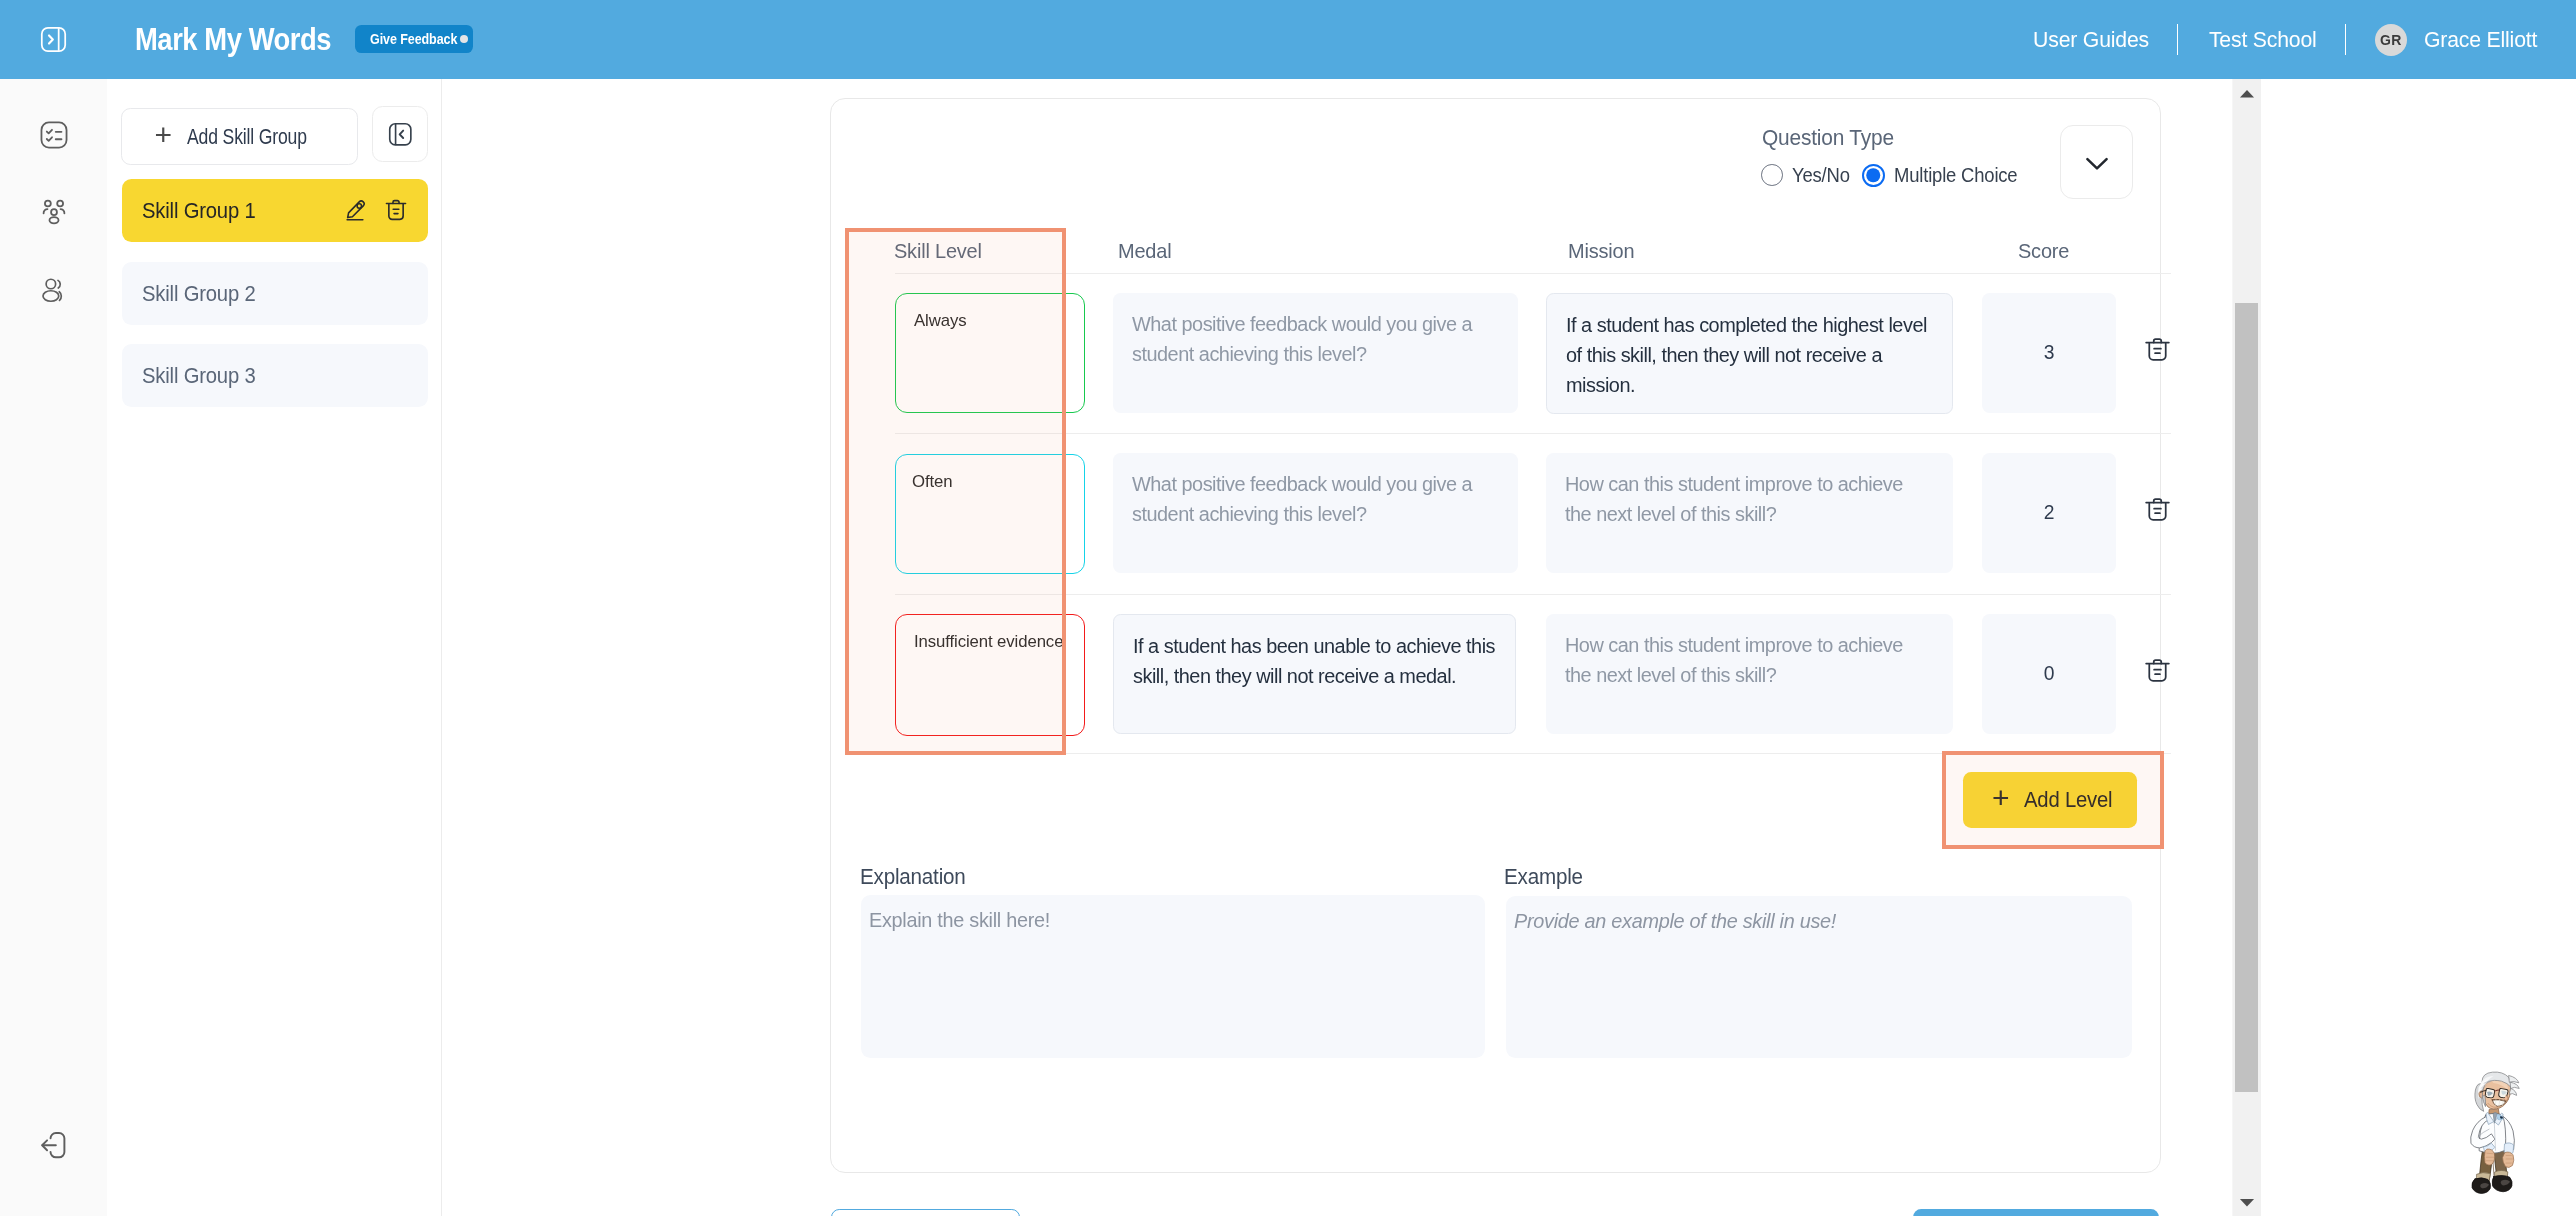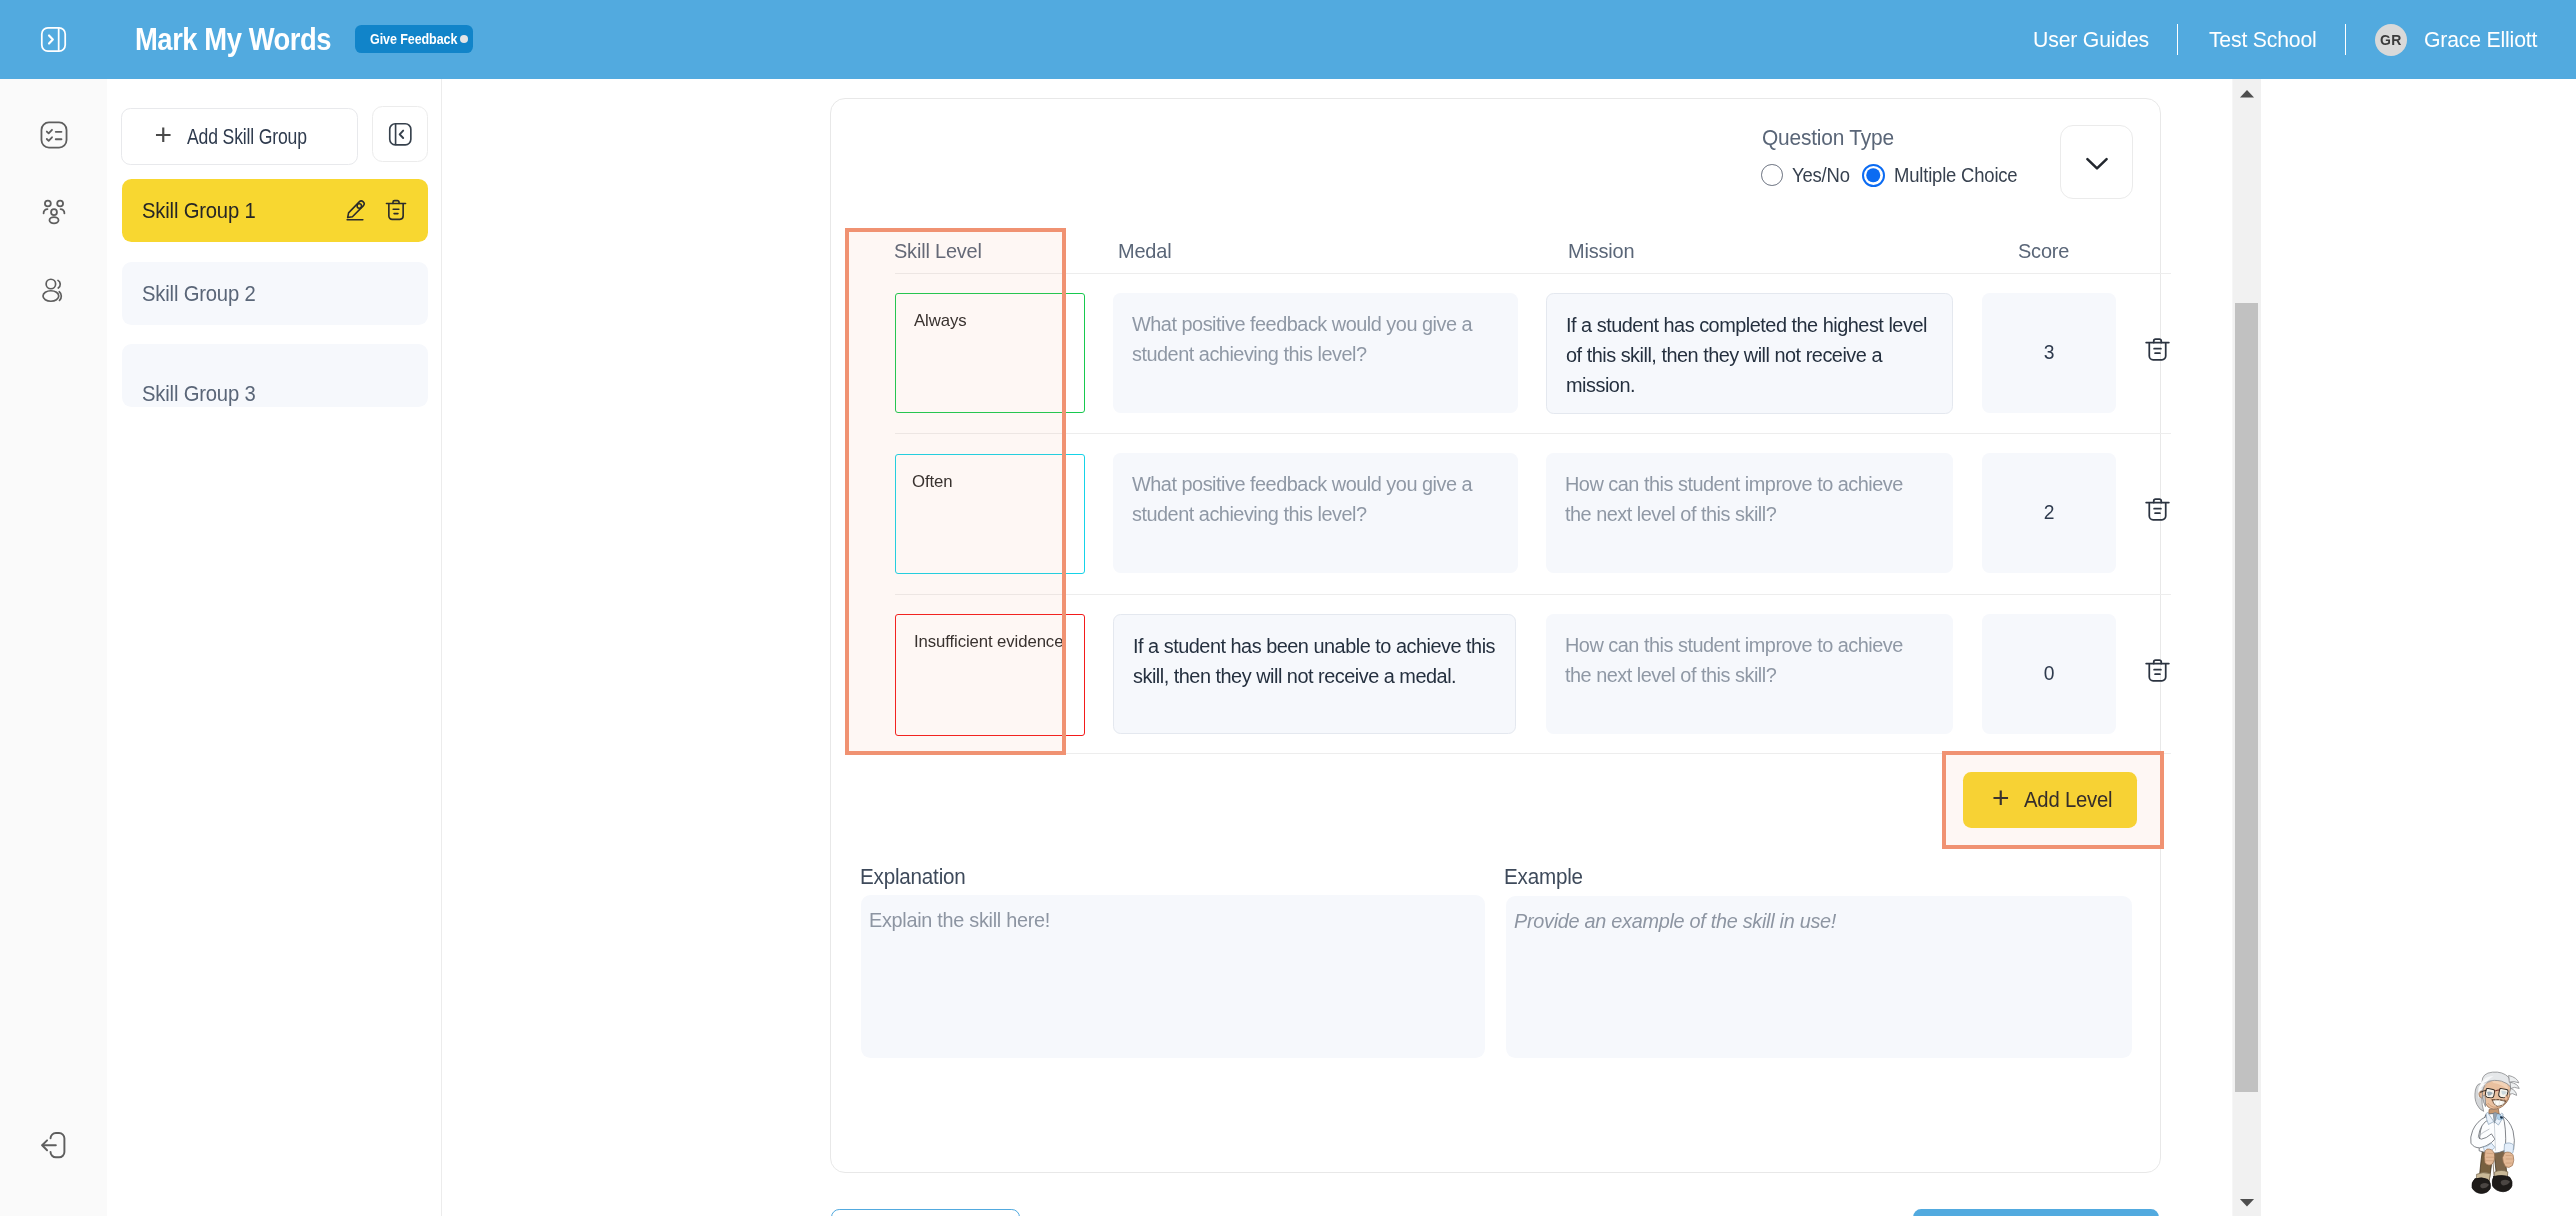--- a/index.html
+++ b/index.html
@@ -44,21 +44,21 @@
   .radio.on{border:2px solid #0B6BF2;background:#fff;position:relative;width:23px;height:23px;flex:none;}
   .radio.on:after{content:"";position:absolute;left:50%;top:50%;transform:translate(-50%,-50%);width:13.5px;height:13.5px;border-radius:50%;background:#0B6BF2;}
   .rlabel{font-size:20.5px;color:#37414F;letter-spacing:-0.2px;margin-left:9.4px;white-space:nowrap;display:inline-block;transform:scaleX(.90);transform-origin:left center;}
   .qt-drop{position:absolute;left:1203px;top:-2.3px;width:73px;height:74px;border:1.2px solid #EBEBEB;border-radius:13px;background:#fff;display:flex;align-items:center;justify-content:center;}
 
   
   .tbl{position:absolute;left:28px;top:125px;width:1276px;margin-left:36px;}
   .thead{position:relative;height:50px;border-bottom:1.2px solid #EDEDED;}
   .th{position:absolute;top:15px;font-size:21px;color:#5A6678;letter-spacing:-0.2px;white-space:nowrap;display:inline-block;transform:scaleX(.95);transform-origin:left center;}
   .trow{position:relative;border-bottom:1.2px solid #EDEDED;}
-  .lvl-box{position:absolute;border-radius:3px;background:transparent;display:flex;align-items:flex-start;padding:18px 0 0 17.6px;}
+  .lvl-box{position:absolute;border-radius:12px;background:transparent;display:flex;align-items:flex-start;padding:18px 0 0 17.6px;}
   .lvl-box span{font-size:17px;color:#2B2B2B;letter-spacing:-0.1px;line-height:1;white-space:nowrap;display:inline-block;transform:scaleX(.985);transform-origin:left top;}
   .cellbox{position:absolute;border-radius:7.6px;background:#F6F8FC;padding:16px 16.4px 0 19px;}
   .cellbox.mission{padding-right:33px;}
   .cellbox p{font-size:20px;line-height:30px;letter-spacing:-0.5px;transform:scaleX(.995);transform-origin:left top;}
   .scorebox{position:absolute;border-radius:7.6px;background:#F6F8FC;display:flex;align-items:center;justify-content:center;}
   .scorebox span{font-size:19.3px;color:#2F3B4E;}
   .rowdel{position:absolute;display:flex;align-items:center;justify-content:center;}
   .hl{position:absolute;border:4.7px solid #F09272;background:rgba(240,146,114,0.075);pointer-events:none;z-index:3;}
 
   .addlvl{position:absolute;background:#F8D730;border-radius:8.2px;display:flex;align-items:center;justify-content:flex-start;gap:16px;padding-left:29px;}
@@ -178,21 +178,21 @@
             <path d="M5.4 6.6v11.0a3 3 0 0 0 3 3h7.2a3 3 0 0 0 3-3V6.6"></path>
             <path d="M9.4 11.3h5.2"></path>
               <path d="M10.2 15.3h3.6"></path>
           </svg>
         </div>
       </div>
     </div>
     <div class="sg" style="top:183px;background:#F6F8FC;">
       <div class="name" style="color:#5A6678;">Skill Group 2</div>
     </div>
-    <div class="sg" style="top:265px;background:#F6F8FC;align-items:flex-end;">
+    <div class="sg" style="top:265px;background:#F6F8FC;">
       <div class="name" style="color:#5A6678;">Skill Group 3</div>
     </div>
   </div>
 
   <div class="card">
     <div class="q-row">
       <div class="qt-label">Question Type</div>
       <div class="qt-radios">
         <div class="radio"></div>
         <div class="rlabel">Yes/No</div>

